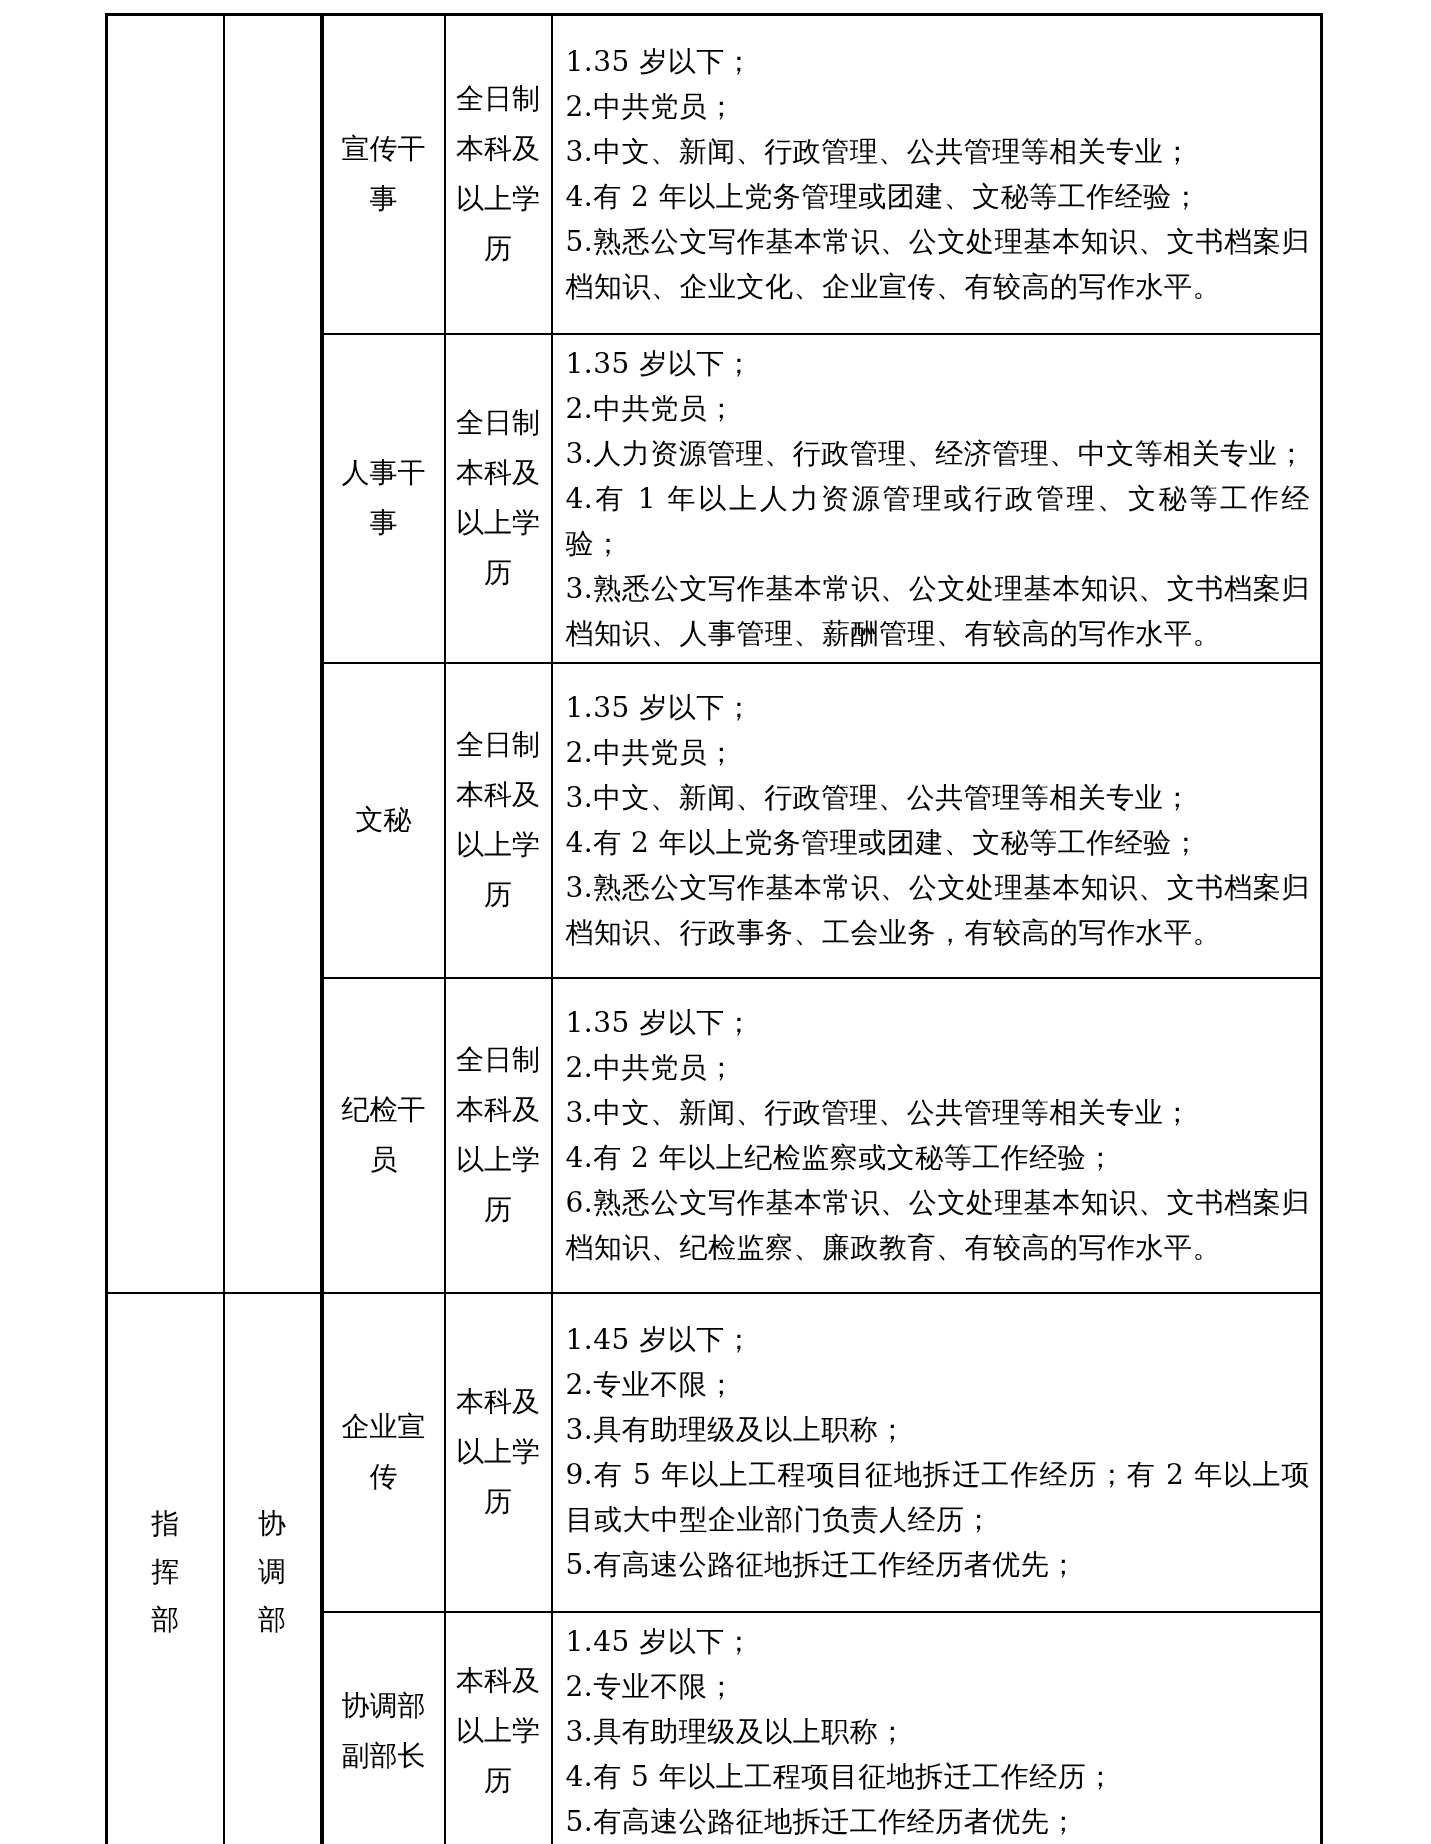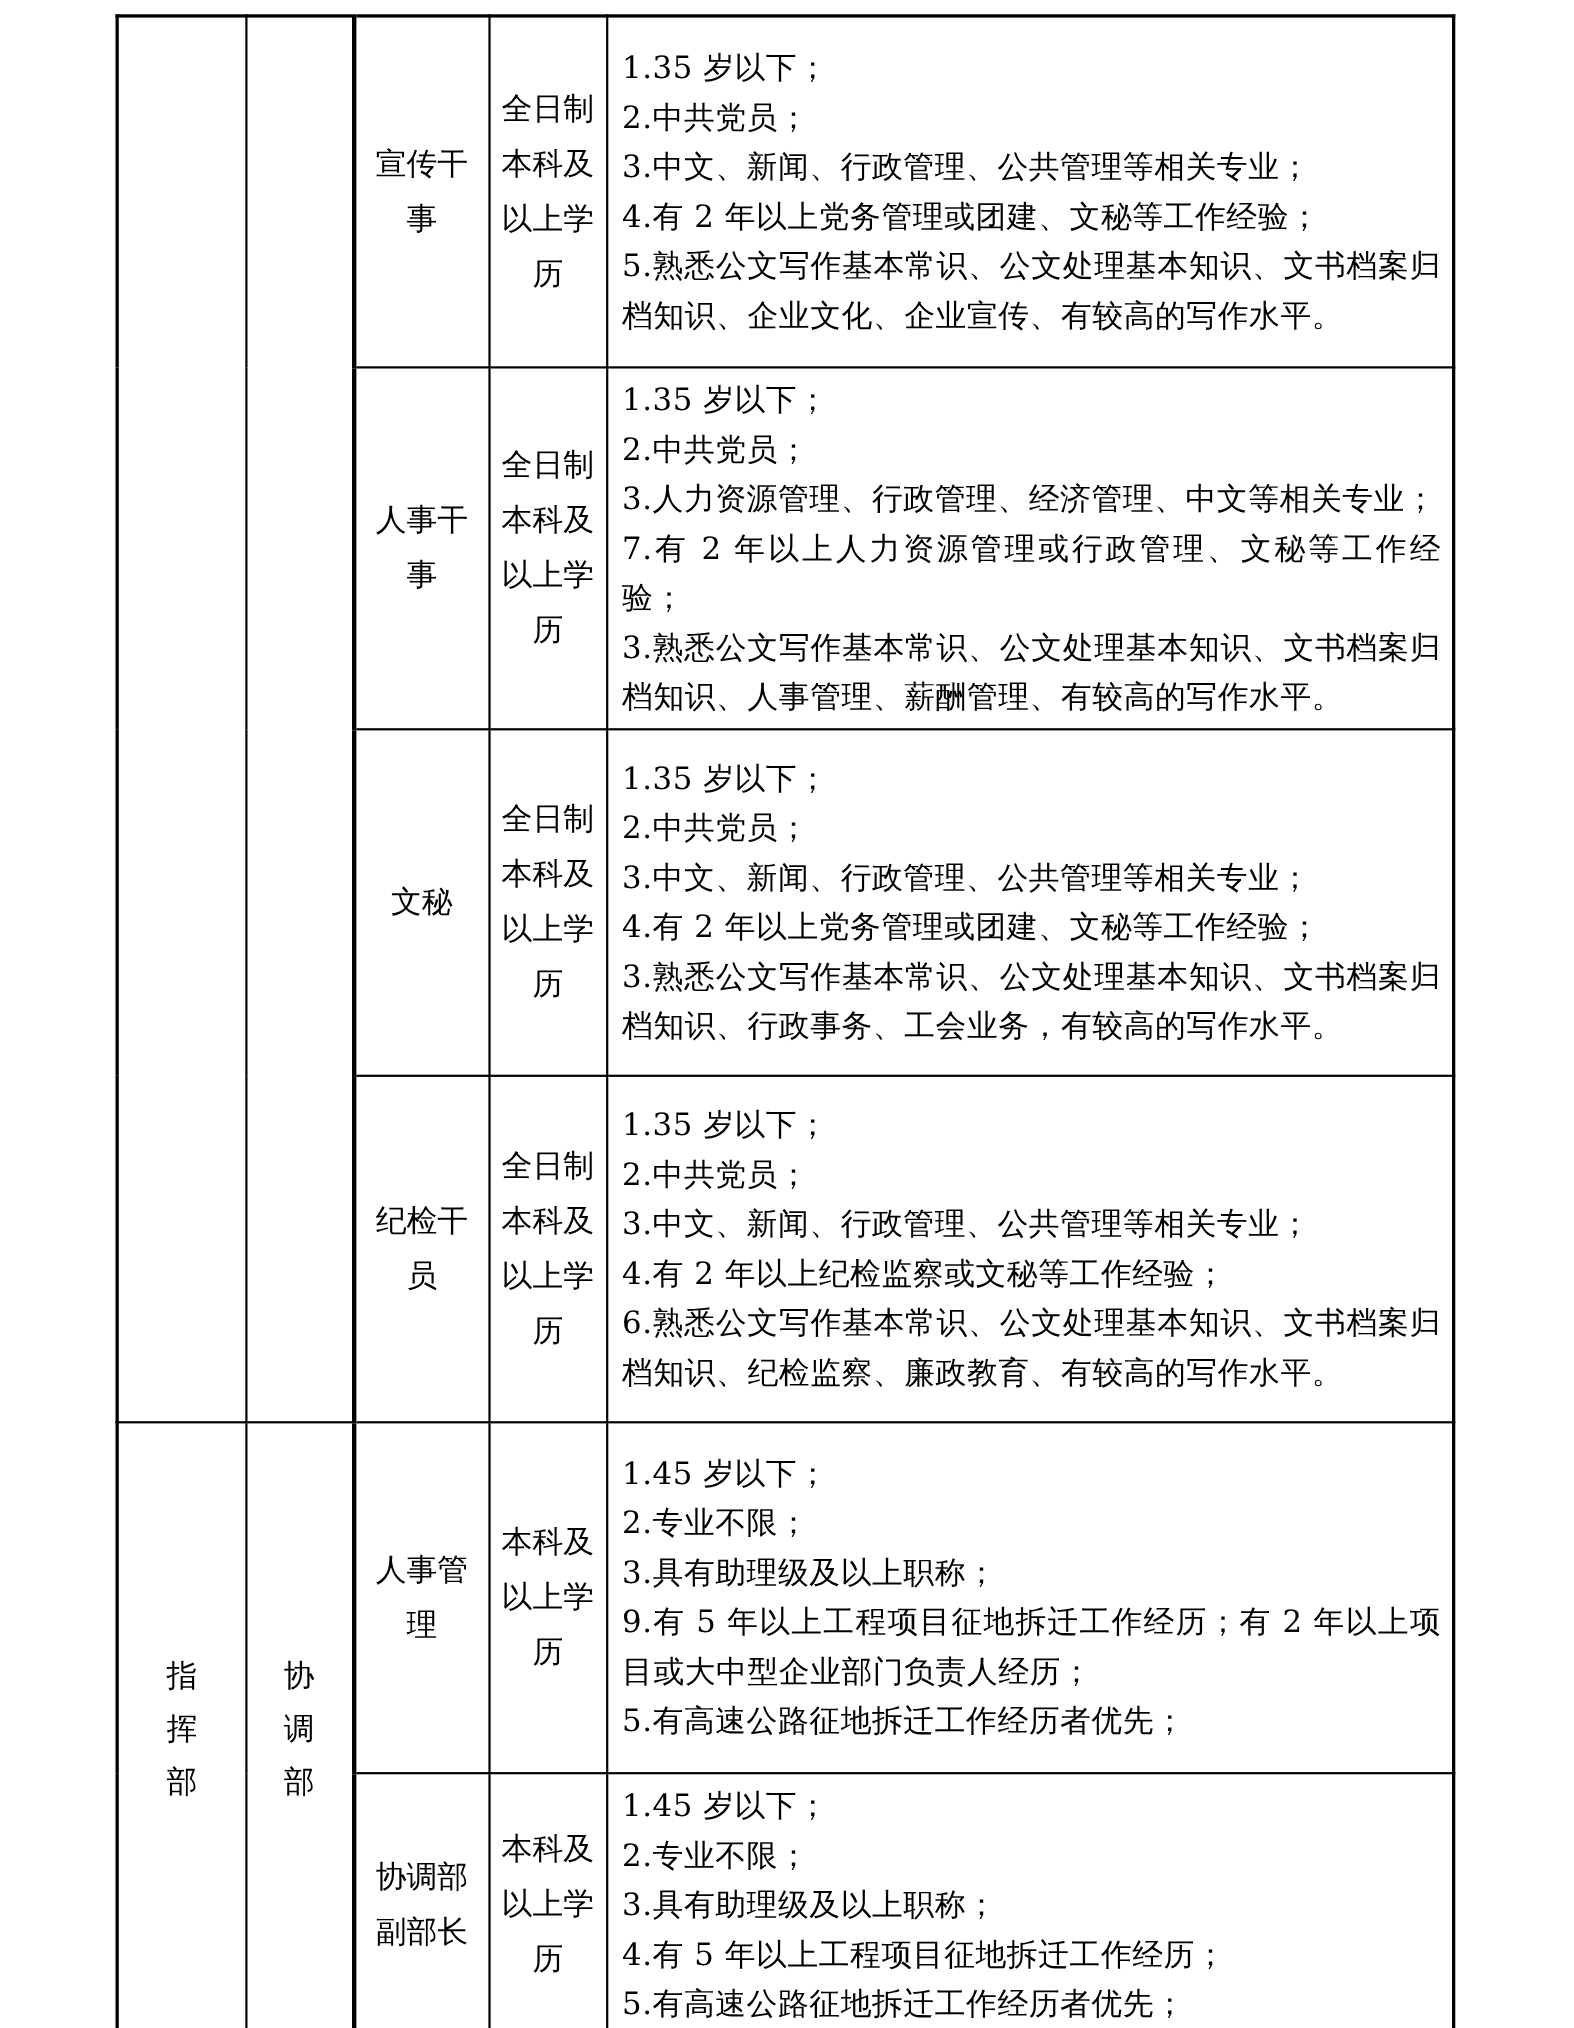--- a/index.html
+++ b/index.html
@@ -81,21 +81,21 @@
     <td class="c-pos thickL">
       <span class="inner-pos">人事干事</span>
     </td>
     <td class="c-edu">
       <span class="inner-edu">全日制本科及以上学历</span>
     </td>
     <td class="c-req">
       <div class="req">1.35 岁以下；</div>
       <div class="req">2.中共党员；</div>
       <div class="req">3.人力资源管理、行政管理、经济管理、中文等相关专业；</div>
-      <div class="req">7.有 2 年以上人力资源管理或行政管理、文秘等工作经验；</div>
+      <div class="req">4.有 1 年以上人力资源管理或行政管理、文秘等工作经验；</div>
       <div class="req">3.熟悉公文写作基本常识、公文处理基本知识、文书档案归档知识、人事管理、薪酬管理、有较高的写作水平。</div>
     </td>
   </tr>
 
   <tr class="r3">
     <td class="c-pos thickL">
       <span class="inner-pos">文秘</span>
     </td>
     <td class="c-edu">
       <span class="inner-edu">全日制本科及以上学历</span>
@@ -126,21 +126,21 @@
   </tr>
 
   <tr class="r5">
     <td class="c-dept" rowspan="2">
       <span class="inner-dept">指挥部</span>
     </td>
     <td class="c-dept" rowspan="2">
       <span class="inner-dept">协调部</span>
     </td>
     <td class="c-pos thickL">
-      <span class="inner-pos">人事管理</span>
+      <span class="inner-pos">企业宣传</span>
     </td>
     <td class="c-edu">
       <span class="inner-edu">本科及以上学历</span>
     </td>
     <td class="c-req">
       <div class="req">1.45 岁以下；</div>
       <div class="req">2.专业不限；</div>
       <div class="req">3.具有助理级及以上职称；</div>
       <div class="req">9.有 5 年以上工程项目征地拆迁工作经历；有 2 年以上项目或大中型企业部门负责人经历；</div>
       <div class="req">5.有高速公路征地拆迁工作经历者优先；</div>

